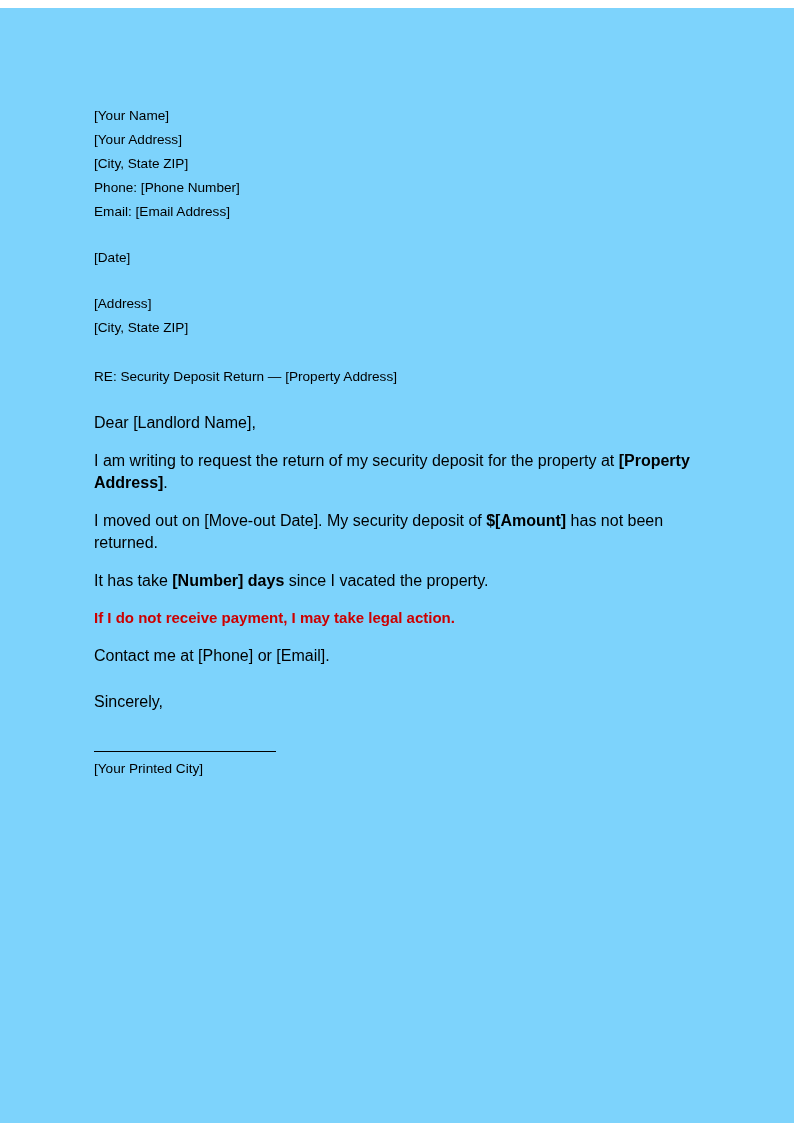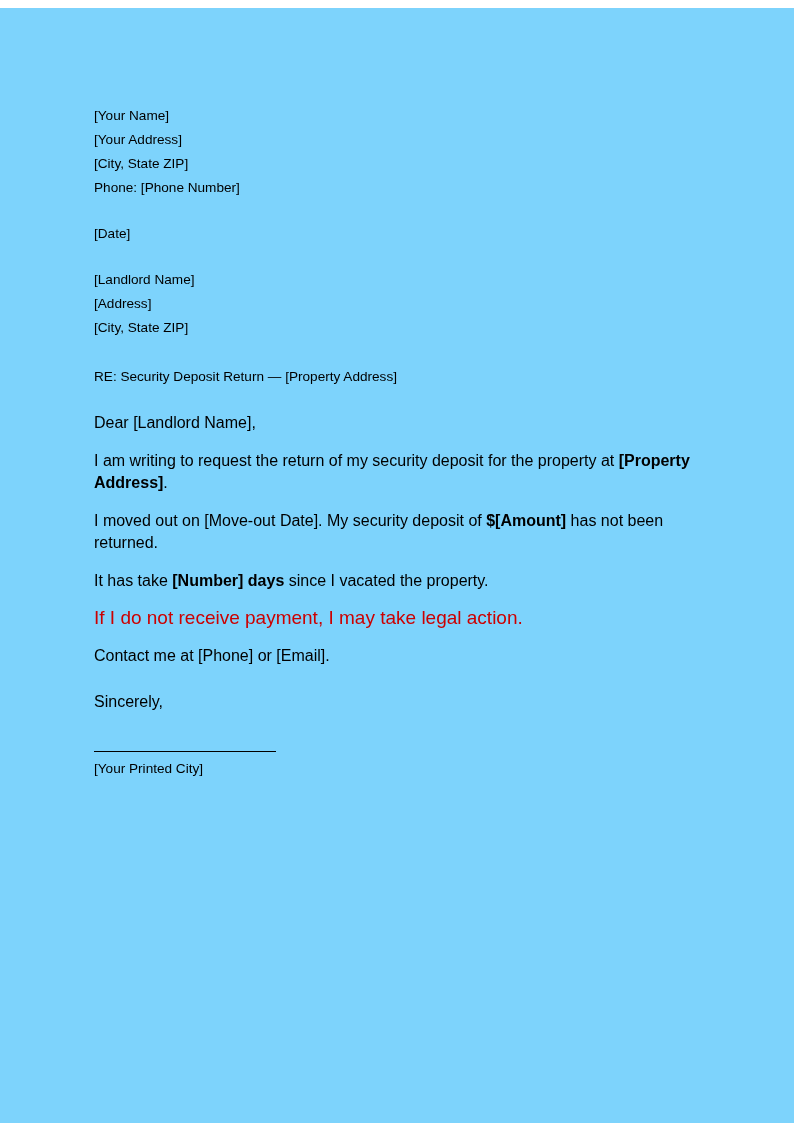--- a/index.html
+++ b/index.html
@@ -50,23 +50,23 @@
 
   .subject {
     font-size: 13.6px;
     line-height: 22px;
     font-weight: normal;
     color: #000000;
     margin: 0;
   }
   .strong { font-weight: bold; text-align: right; }
   .warning {
-    font-size: 19px;
+    font-size: 15px;
     line-height: 22.5px;
-    font-weight: normal;
+    font-weight: bold;
     margin: 0;
   }
   .sig-rule {
     width: 182px;
     height: 0;
     border: 0;
     border-top: 1.4px solid #000000;
     margin: 0;
     padding: 0;
   }
@@ -80,32 +80,32 @@
 <body>
 
 <div class="page">
   <div class="letter">
 
     <div class="block">
       <span class="addr-line">[Your Name]</span>
       <span class="addr-line">[Your Address]</span>
       <span class="addr-line">[City, State ZIP]</span>
       <span class="addr-line">Phone: [Phone Number]</span>
+      <span class="addr-line">Email: [Email Address]</span>
     </div>
 
     <div class="gap-sm"></div>
 
     <div class="block">
       <span class="addr-line">[Date]</span>
     </div>
 
     <div class="gap-sm"></div>
 
     <div class="block">
-      <span class="addr-line">[Landlord Name]</span>
       <span class="addr-line">[Address]</span>
       <span class="addr-line">[City, State ZIP]</span>
     </div>
 
     <div class="gap-lg"></div>
 
     <p class="subject">RE: Security Deposit Return — [Property Address]</p>
 
     <div class="gap-md"></div>
 

